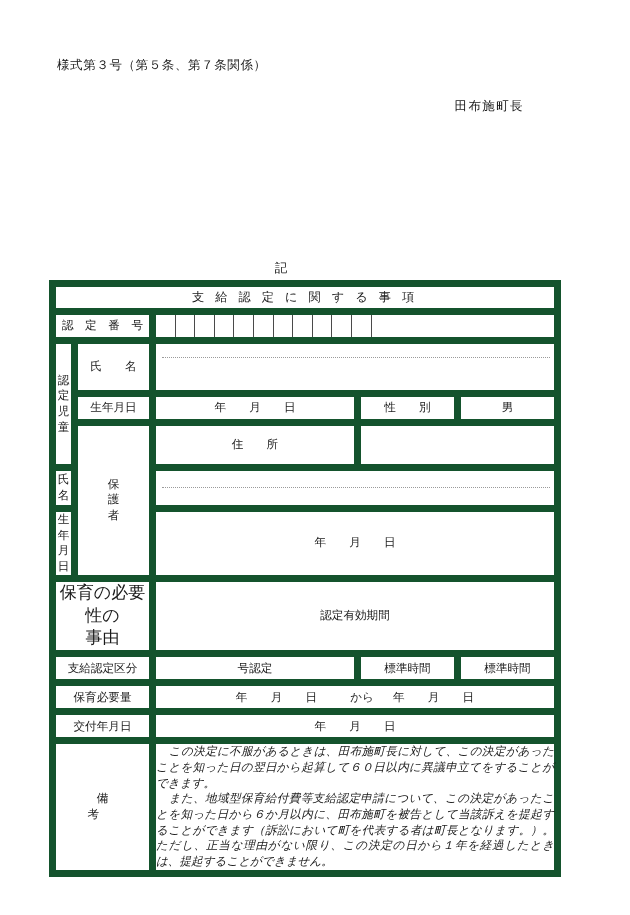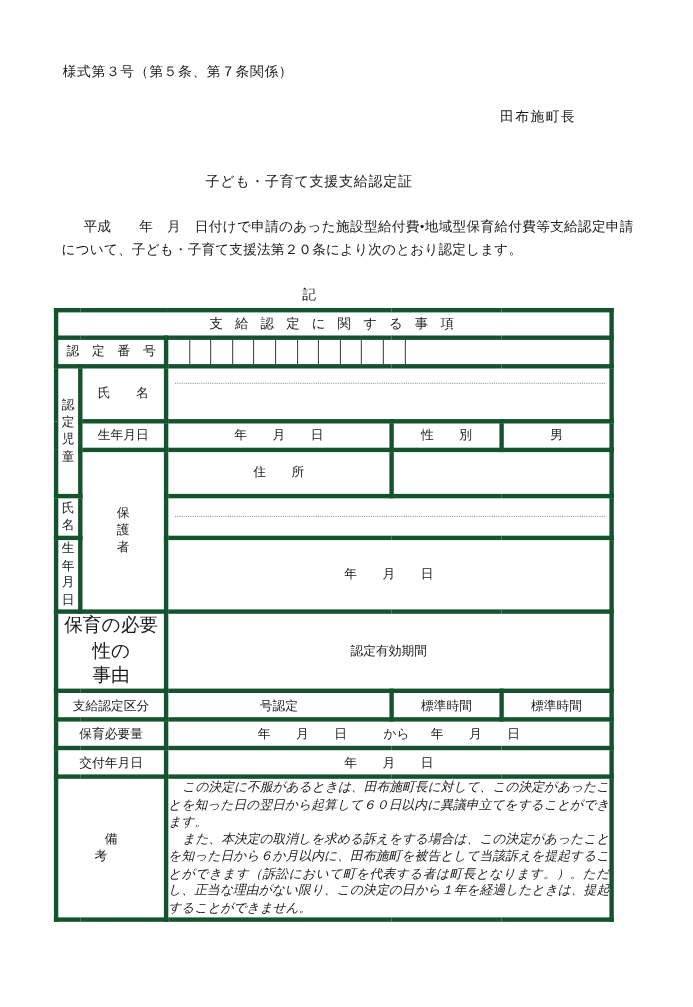--- a/index.html
+++ b/index.html
@@ -77,21 +77,21 @@
     top: 280px;
     width: 505px;
   }
   table.form {
     border-collapse: collapse;
     width: 505px;
     table-layout: fixed;
     font-size: 11.6px;
   }
   table.form td {
-    border: 4px solid #14532d;
+    border: 7px solid #14532d;
     padding: 0;
     vertical-align: middle;
     text-align: center;
     line-height: 1.35;
   }
   .sect-title {
     height: 21px;
     letter-spacing: 4px;
     font-size: 12.2px;
   }
@@ -184,22 +184,20 @@
     font-size: 11.6px;
   }
 </style>
 </head>
 <body>
 
 <div class="page">
 
   <div class="form-no">様式第３号（第５条、第７条関係）</div>
   <div class="issuer">田布施町長</div>
-  <div class="doc-title">子ども・子育て支援支給認定証</div>
-  <div class="body-para">平成　　年　月　日付けで申請のあった施設型給付費•地域型保育給付費等支給認定申請について、子ども・子育て支援法第２０条により次のとおり認定します。</div>
   <div class="ki-mark">記</div>
 
   <div class="tbl-wrap">
     <table class="form">
       <colgroup>
         <col style="width:22px">
         <col style="width:78px">
         <col style="width:205px">
         <col style="width:100px">
         <col style="width:100px">
@@ -296,21 +294,21 @@
 
       <tr>
         <td class="lbl h22" colspan="2">交付年月日</td>
         <td class="daterun h22" colspan="3">年　　月　　日</td>
       </tr>
 
       <tr>
         <td class="remark-label" colspan="2">備　考</td>
         <td class="remarks-body" colspan="3">
           <p>この決定に不服があるときは、田布施町長に対して、この決定があったことを知った日の翌日から起算して６０日以内に異議申立てをすることができます。</p>
-          <p>また、本決定の取消しを求める訴えをする場合は、この決定があったことを知った日から６か月以内に、田布施町を被告として当該訴えを提起することができます（訴訟において町を代表する者は町長となります。）。ただし、正当な理由がない限り、この決定の日から１年を経過したときは、提起することができません。</p>
+          <p>また、地域型保育給付費等支給認定申請について、この決定があったことを知った日から６か月以内に、田布施町を被告として当該訴えを提起することができます（訴訟において町を代表する者は町長となります。）。ただし、正当な理由がない限り、この決定の日から１年を経過したときは、提起することができません。</p>
         </td>
       </tr>
 
     </tbody>
       </table>
   </div>
 
 </div>
 
 </body></html>

